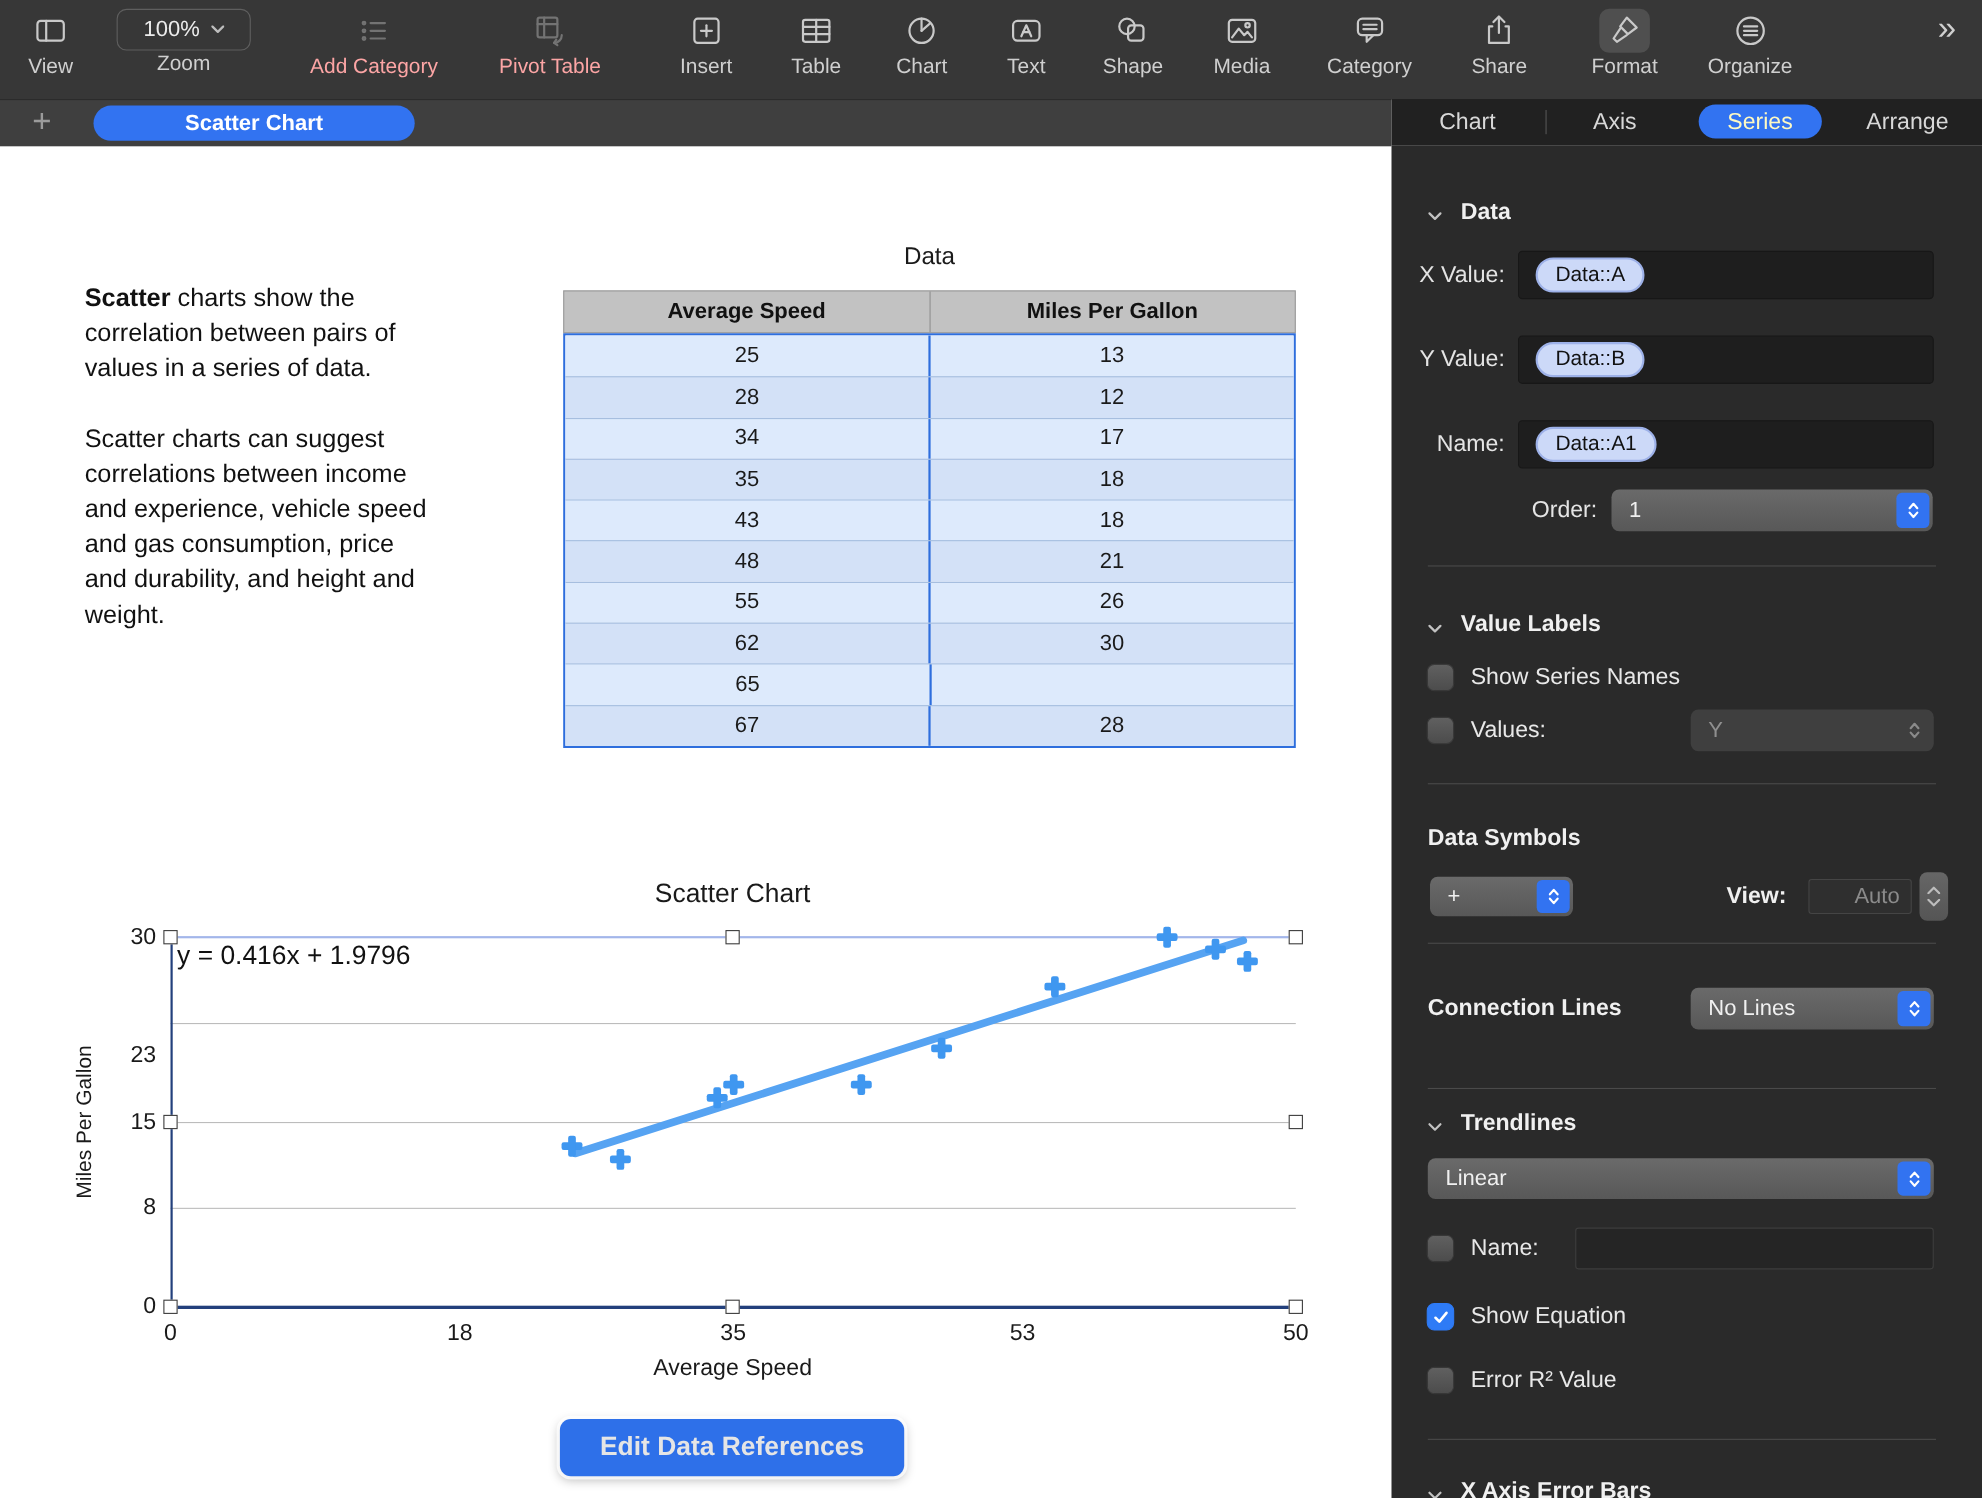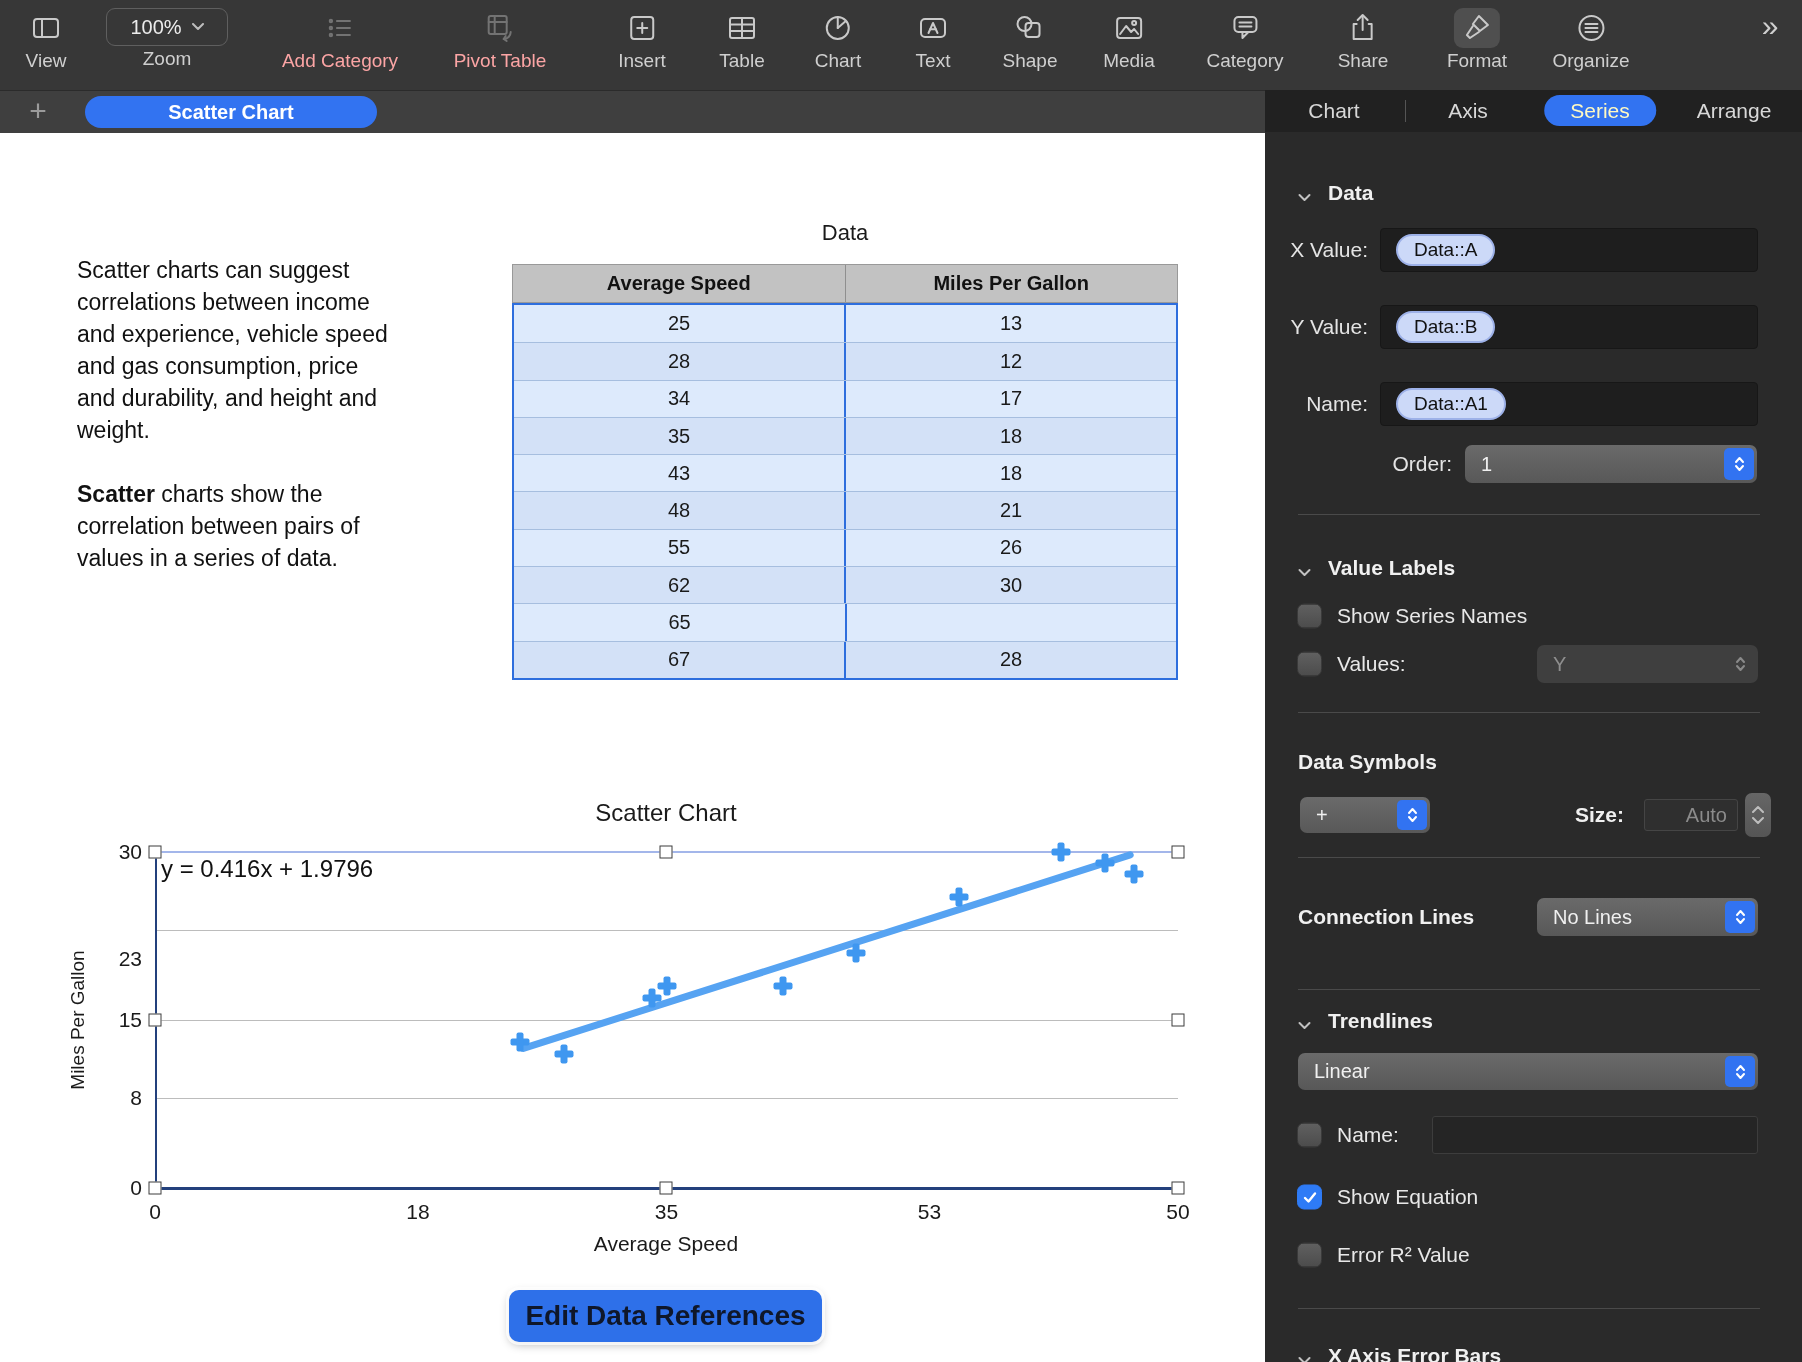--- a/index.html
+++ b/index.html
@@ -91,21 +91,21 @@
   .marker::after{content:"";position:absolute;top:0;bottom:0;left:6px;width:7px;background:#3f97f0;border-radius:2px;}
   .trendline{position:absolute;height:7px;border-radius:4px;background:#56a3f2;transform-origin:0 50%;z-index:4;}
   .equation{position:absolute;left:161px;top:723px;font-size:24px;color:#111;white-space:nowrap;z-index:6;}
   .ytick{position:absolute;width:60px;text-align:right;font-size:21px;color:#1a1a1a;transform:translateY(-50%);}
   .xtick{position:absolute;top:1068px;transform:translateX(-50%);font-size:21px;color:#1a1a1a;}
   .ytitle{position:absolute;left:78px;top:888px;transform:translate(-50%,-50%) rotate(-90deg);font-size:19px;color:#1a1a1a;white-space:nowrap;}
   .xtitle{position:absolute;left:666px;top:1100px;transform:translateX(-50%);font-size:21px;color:#1a1a1a;white-space:nowrap;}
   .handle{position:absolute;width:13px;height:13px;background:#fff;border:1.5px solid #3c3c3c;box-sizing:border-box;
           transform:translate(-50%,-50%);z-index:10;}
   .editbtn{position:absolute;left:509px;top:1158px;width:313px;height:52px;border-radius:10px;background:#2e70e9;
-           color:#0f172a;font-size:28px;font-weight:600;display:flex;align-items:center;justify-content:center;
+           color:#e5e5e5;font-size:24px;font-weight:600;display:flex;align-items:center;justify-content:center;
            box-shadow:0 0 0 3px rgba(255,255,255,.75),0 3px 10px rgba(0,0,0,.28);font-family:"Liberation Sans",sans-serif;border:none;}
 </style>
 </head>
 <body>
 
 <div class="stage">
 
   <div class="toolbar">
     <div class="tbtn" style="left:46px">
       <span class="ticon">
@@ -327,21 +327,21 @@
     <div class="sec-head" style="left:33px;top:630px">Data Symbols</div>
     <div class="dd" style="left:35px;top:665px;width:130px;height:36px">
       <span>+</span>
       <span class="stepper">
           <svg width="11" height="18" viewBox="0 0 11 18">
             <path d="M2 7l3.5-4L9 7"></path>
             <path d="M2 11l3.5 4L9 11"></path>
           </svg>
         </span>
     </div>
-    <div class="ctl-label" style="left:259px;width:100px;top:683px;font-weight:700;color:#f0f0f0">Size:</div>
+    <div class="ctl-label" style="left:259px;width:100px;top:683px;font-weight:700;color:#f0f0f0">View:</div>
     <div class="sizefield" style="left:379px;top:667px;width:94px;height:32px">
       <span>Auto</span>
     </div>
     <div class="sizestep" style="left:480px;top:661px">
       <svg width="12" height="8" viewBox="0 0 12 8">
           <path d="M1 7l5-5 5 5"></path>
         </svg>
       <svg width="12" height="8" viewBox="0 0 12 8">
           <path d="M1 1l5 5 5-5"></path>
         </svg>
@@ -395,22 +395,22 @@
 
     <span class="chev" style="left:33px;top:1224px"><svg width="13" height="9" viewBox="0 0 13 9">
           <path d="M1.5 1.5l5 5 5-5"></path>
         </svg></span>
     <div class="sec-head" style="left:63px;top:1224px">X Axis Error Bars</div>
   </div>
 
   <div class="canvas">
 
     <div class="para">
+      <p><b>Scatter</b><span> charts show the correlation between pairs of values in a series of data.</span></p>
       <p>Scatter charts can suggest correlations between income and experience, vehicle speed and gas consumption, price and durability, and height and weight.</p>
-      <p><b>Scatter</b><span> charts show the correlation between pairs of values in a series of data.</span></p>
     </div>
 
     <div class="tbl-title">Data</div>
     <div class="tbl">
       <div class="tbl-head">
         <div class="hc">Average Speed</div>
         <div class="hc">Miles Per Gallon</div>
       </div>
       <div class="tbl-body" id="tbl-body">
           <div class="trow">

